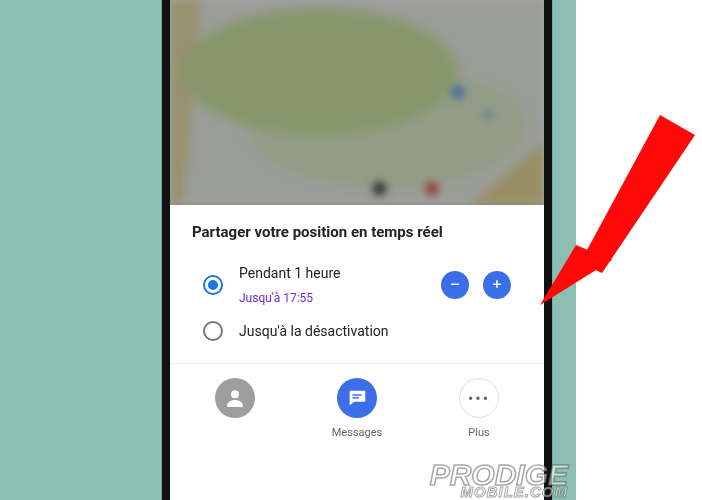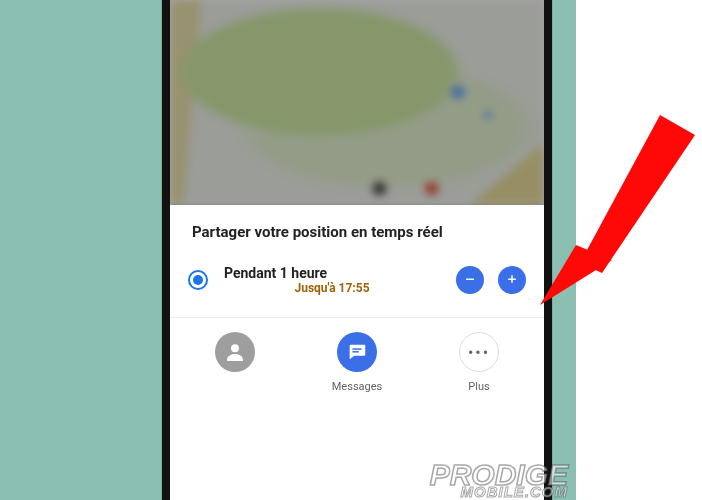--- a/index.html
+++ b/index.html
@@ -45,36 +45,35 @@
     background: #fff;
     box-shadow: 0 -1px 3px rgba(0,0,0,.15);
     display: flex; flex-direction: column;
   }
   .sheet-title {
     font-size: 15px; font-weight: 700; color: #222;
     padding: 18px 22px 16px;
   }
   .option {
     display: flex; align-items: center;
-    padding: 8px 18px;
+    padding: 8px 33px;
     gap: 16px;
-    font-weight: bold;
   }
   .radio {
     width: 20px; height: 20px; border-radius: 50%;
     border: 2px solid #777; position: relative; flex-shrink: 0;
   }
   .radio.selected { border-color: #1a73e8; }
   .radio.selected::after {
     content: ""; position: absolute; inset: 3px;
     background: #1a73e8; border-radius: 50%;
   }
   .opt-text { flex: 1; }
   .opt-primary { font-size: 14px; color: #222; }
-  .opt-secondary { font-size: 12px; color: #a16207; margin-top: 0; text-align: center; }
+  .opt-secondary { font-size: 12px; color: #6d28d9; margin-top: 10px; }
   .stepper { display: flex; gap: 14px; }
   .circle-btn {
     width: 28px; height: 28px; border-radius: 50%;
     background: #3b6fe8; color: #fff;
     display: flex; align-items: center; justify-content: center;
   }
   .circle-btn svg { width: 14px; height: 14px; }
   .divider { height: 1px; background: #eee; margin-top: 14px; }
   .actions {
     display: flex; justify-content: space-around;
@@ -152,20 +151,26 @@
               <span>
                 <svg viewBox="0 0 24 24">
                     <rect x="5" y="11" width="14" height="2.6" rx="1.3" fill="#fff"></rect>
                     <rect x="10.7" y="5" width="2.6" height="14" rx="1.3" fill="#fff"></rect>
                   </svg>
               </span>
             </div>
           </div>
         </div>
 
+        <div class="option">
+          <div class="radio"></div>
+          <div class="opt-text">
+            <div class="opt-primary">Jusqu'à la désactivation</div>
+          </div>
+        </div>
 
         <div class="divider"></div>
 
         <div class="actions">
           <div class="action">
             <div class="ic-contact">
               <svg viewBox="0 0 24 24">
                   <circle cx="12" cy="8.2" r="4"></circle>
                   <path d="M4 20c0-3.6 3.6-6 8-6s8 2.4 8 6v1H4z"></path>
                 </svg>

